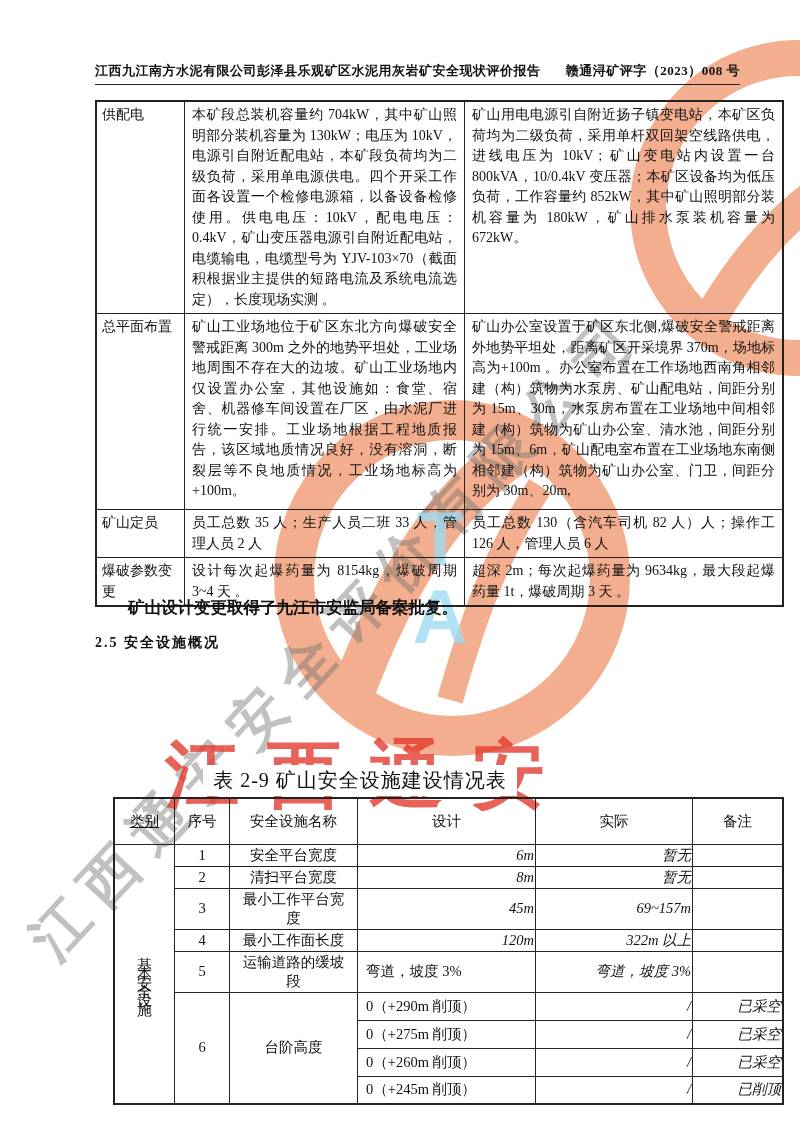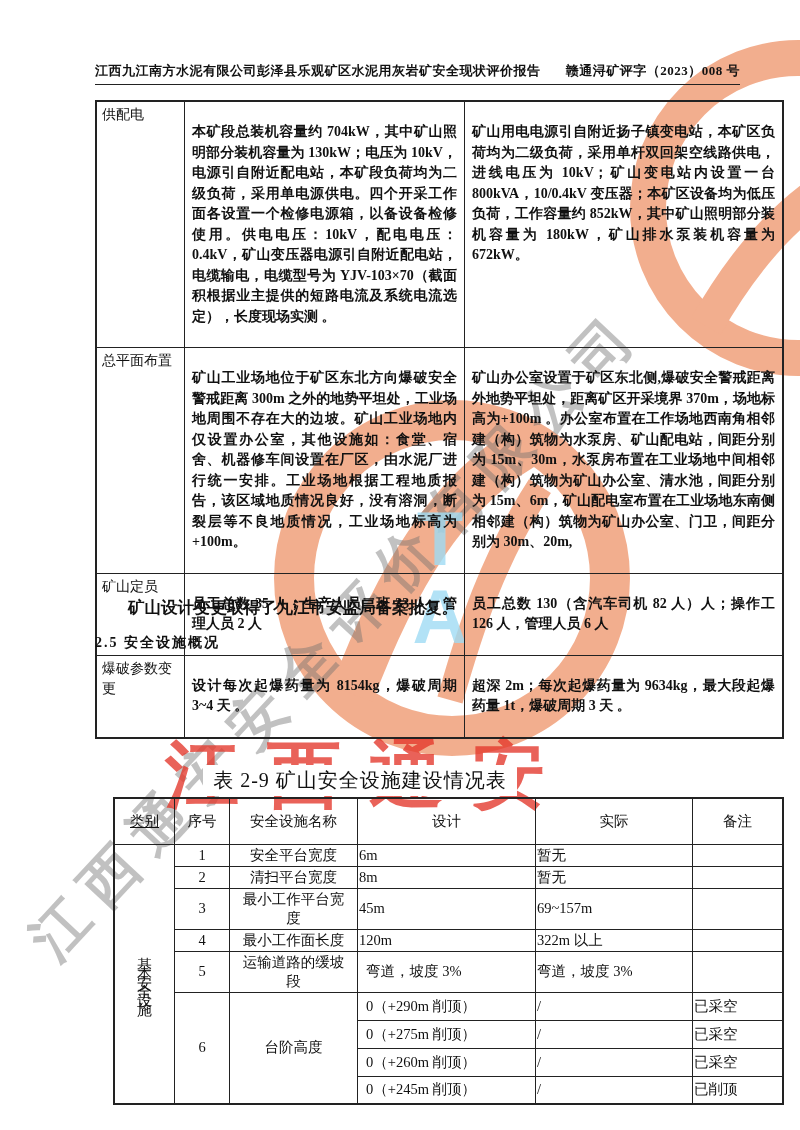--- a/index.html
+++ b/index.html
@@ -14,36 +14,36 @@
     display:flex;justify-content:space-between;align-items:flex-end;
     font-size:13px;font-weight:bold;letter-spacing:.5px;
     border-bottom:1.5px solid #222;padding-bottom:4px;
   }
   
   table{border-collapse:collapse;table-layout:fixed;}
   td,th{border:1px solid #222;overflow:hidden;}
   .info-table{position:absolute;left:95px;top:100px;width:645px;border:2px solid #222;}
   .info-table td{vertical-align:top;font-size:14px;line-height:20.5px;}
   .info-table td.label{width:77px;padding:3px 5px;text-align:left;}
-  .info-table td.body-cell{padding:20px 7px;text-align:justify;font-weight:bold;}
+  .info-table td.body-cell{padding:3px 7px;text-align:justify;}
   .info-table td.c-design{width:265px;}
   .info-table td.c-actual{width:303px;}
 
   .fac-table{position:absolute;left:113px;top:797px;width:617px;border:2px solid #222;}
   .fac-table th{font-weight:normal;font-size:14.5px;vertical-align:middle;}
   .fac-table td{font-size:14.5px;vertical-align:middle;}
   .fac-table .h-cat{width:39px;padding:12px 10px;text-decoration:underline;}
   .fac-table .h-no{width:36px;padding:2px 9px;}
   .fac-table .h-name{width:125px;}
   .fac-table .h-design{width:175px;margin-top:23px;}
   .fac-table .h-actual{width:154px;}
   .fac-table .h-note{width:87px;}
   .fac-table td.no{text-align:center;}
   .fac-table td.name{text-align:center;padding:1px 8px;}
-  .fac-table td.ctr{text-align:left;}
+  .fac-table td.ctr{text-align:right;font-style:italic;}
   .fac-table td.lft{text-align:left;padding:1px 8px;}
   .fac-table td.cat-cell{text-align:center;vertical-align:middle;}
   .cat-vert{
     writing-mode:vertical-rl;text-orientation:upright;
     display:inline-block;font-size:15px;letter-spacing:9px;line-height:30px;
   }
   
   .para{position:absolute;left:95px;width:645px;font-size:16.5px;line-height:31px;
         text-align:justify;text-indent:33px;}
   .p1{top:592px;font-weight:bold;}

